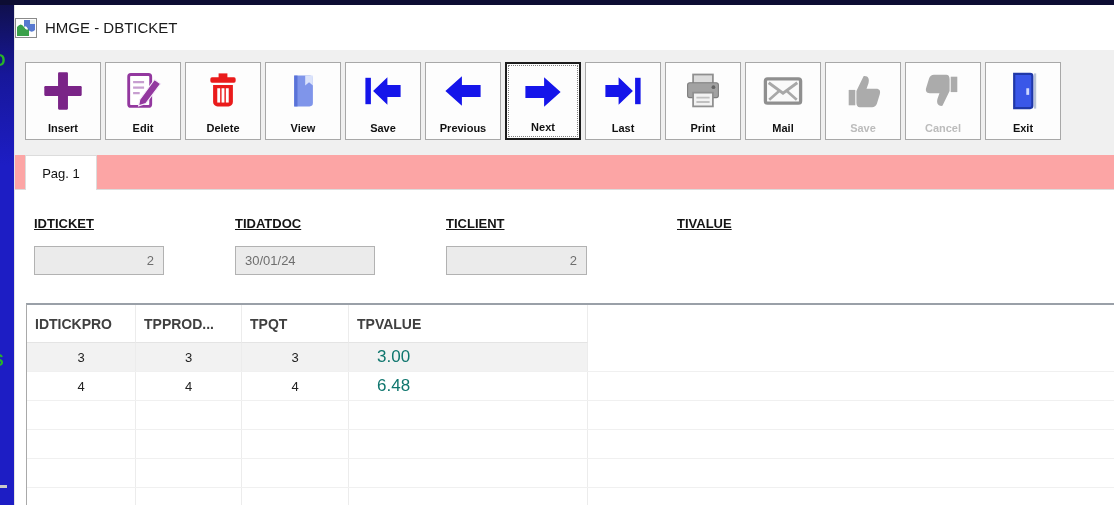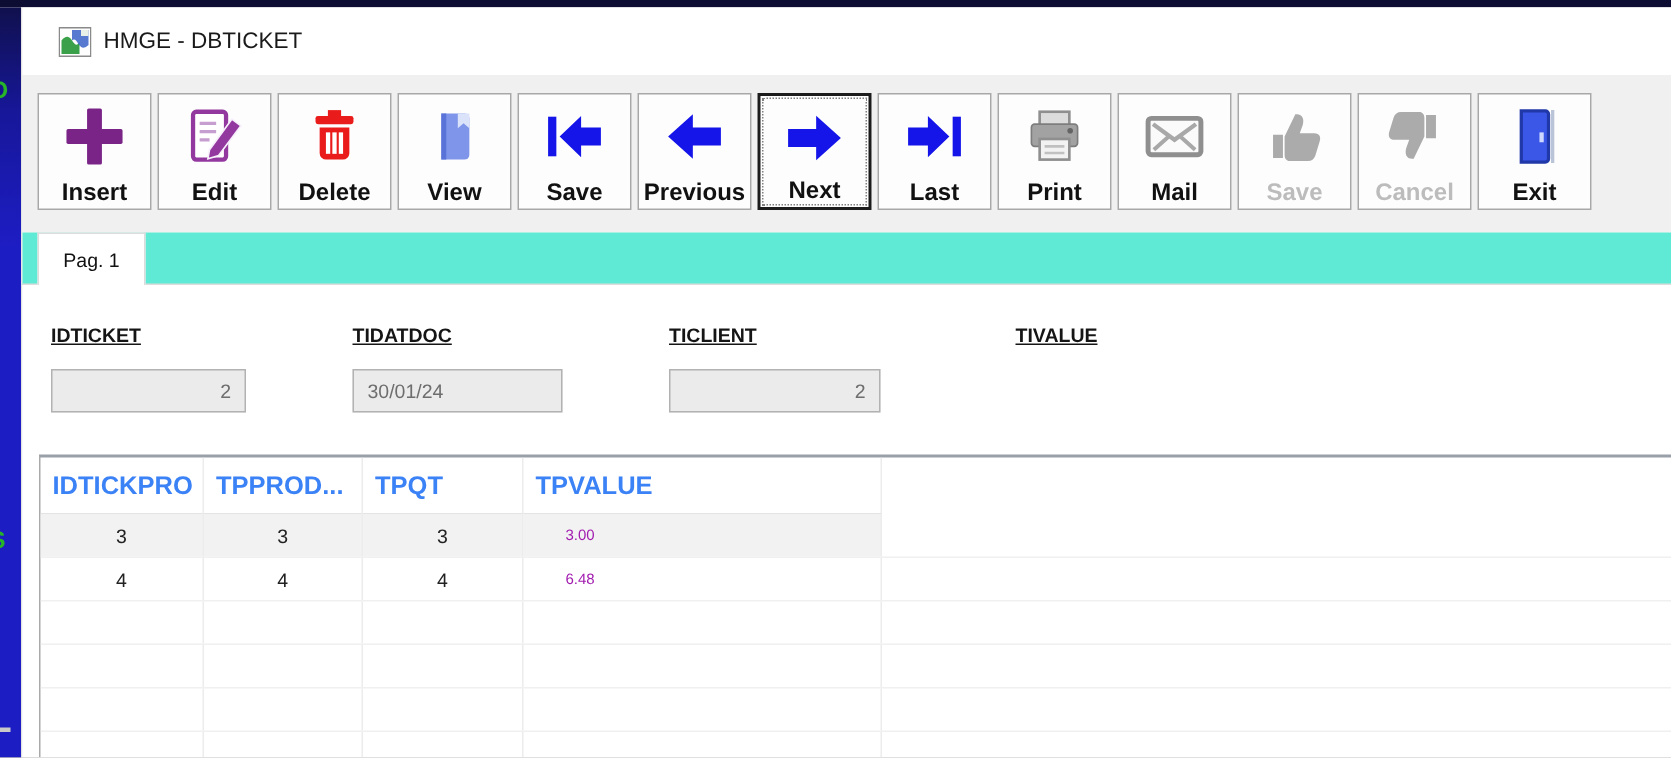--- a/index.html
+++ b/index.html
@@ -8,59 +8,59 @@
 
   
   .desktop-top { position:absolute; left:0; top:0; width:1114px; height:5px; background:#0d0d33; }
   .desktop-left { position:absolute; left:0; top:5px; width:14px; height:500px; overflow:hidden;
     background:linear-gradient(180deg,#10104e 0%, #17179a 14%, #1d1dc4 32%, #1d1dc4 100%); }
   .frag { position:absolute; left:-7px; color:#28b428; font-weight:bold; font-size:16px; }
   .frag-dash { position:absolute; left:0; top:480px; width:7px; height:3px; background:#c9c9c9; }
 
   
   .window { position:absolute; left:14px; top:5px; width:1100px; height:500px; background:#fff; border-left:1px solid #e3e3e3; }
-  .titlebar { height:45px; display:flex; align-items:center; padding-left:24px; background:#fff; }
+  .titlebar { height:45px; display:flex; align-items:center; padding-left:0; background:#fff; }
   .app-icon { width:22px; height:20px; margin-right:8px; flex:none; }
   .title { font-size:15px; color:#1a1a1a; }
 
   
   .toolbar { position:absolute; left:0; top:45px; width:1100px; height:105px; background:#f0f0f0;
     display:flex; padding:12px 0 0 10px; gap:4px; }
   .tbtn { position:relative; width:76px; height:78px; background:#fdfdfd; border:1px solid #a8a8a8;
     display:flex; flex-direction:column; align-items:center; flex:none; }
   .tbtn.focused { border:2px solid #1c1c1c; }
   .tbtn.focused::after { content:''; position:absolute; inset:1px; border:1px dotted #808080; pointer-events:none; }
   .ticon { height:52px; display:flex; align-items:center; justify-content:center; margin-top:2px; }
-  .tlabel { font-size:16px; font-weight:bold; color:#111; line-height:13px; margin-top:auto; margin-bottom:4px; }
+  .tlabel { font-size:11px; font-weight:bold; color:#111; line-height:13px; margin-top:auto; margin-bottom:4px; }
   .tbtn.disabled .tlabel { color:#bcbcbc; }
 
   
-  .tabstrip { position:absolute; left:0; top:150px; width:1100px; height:35px; background:#5eead4;
+  .tabstrip { position:absolute; left:0; top:150px; width:1100px; height:35px; background:#fca5a5;
     border-bottom:1px solid #dcdcdc; }
   .tab { position:absolute; left:10px; top:0; width:72px; height:36px; background:#fff;
     border:1px solid #dcdcdc; border-bottom:none; display:flex; align-items:center; justify-content:center;
     font-size:13px; color:#111; }
 
   
   .page { position:absolute; left:0; top:185px; width:1100px; height:315px; background:#fff; overflow:hidden; }
   .flabel { position:absolute; top:26px; font-size:13px; font-weight:600; color:#151515;text-decoration:underline; }
   .fbox { position:absolute; top:56px; height:29px; background:#ebebeb; border:1px solid #b2b2b2;
     display:flex; align-items:center; padding:0 9px; font-size:13px; color:#6e6e6e; }
   .fbox.right { justify-content:flex-end; }
 
   
   .grid { position:absolute; left:11px; top:113px; width:1089px; height:202px;
     border-top:2px solid #9aa0a8; border-left:1px solid #a9a9a9; overflow:hidden; background:#fff; }
   .grow { display:flex; height:29px; border-bottom:1px solid #f0f0f0; }
   .grow.ghead { height:38px; border-bottom:none; }
   .gcell { flex:none; border-right:1px solid #ececec; display:flex; align-items:center; height:100%; }
-  .ghead .gcell { border-bottom:1px solid #e4e4e4; padding-left:8px; font-size:17px; font-weight:600; color:#3b82f6; }
+  .ghead .gcell { border-bottom:1px solid #e4e4e4; padding-left:8px; font-size:14px; font-weight:600; color:#404040; }
   .gfill { flex:1 1 auto; }
   .gcell.num { justify-content:center; font-size:13px; color:#222; }
-  .gcell.amt { padding-left:28px; font-size:10px; color:#a21caf; }
+  .gcell.amt { padding-left:28px; font-size:17px; color:#0f766e; }
   .grow.selected .gcell { background:#f2f2f2; }
 </style>
 </head>
 <body>
 
 <div class="screen">
   <div class="desktop-top"></div>
   <div class="desktop-left">
       <span class="frag" style="top: 47px;">O</span>
       <span class="frag" style="top: 347px;">S</span>

